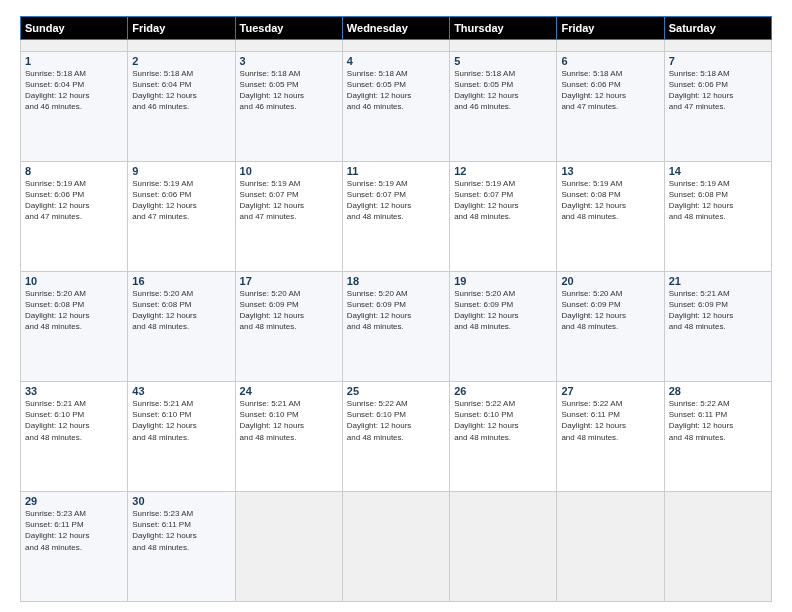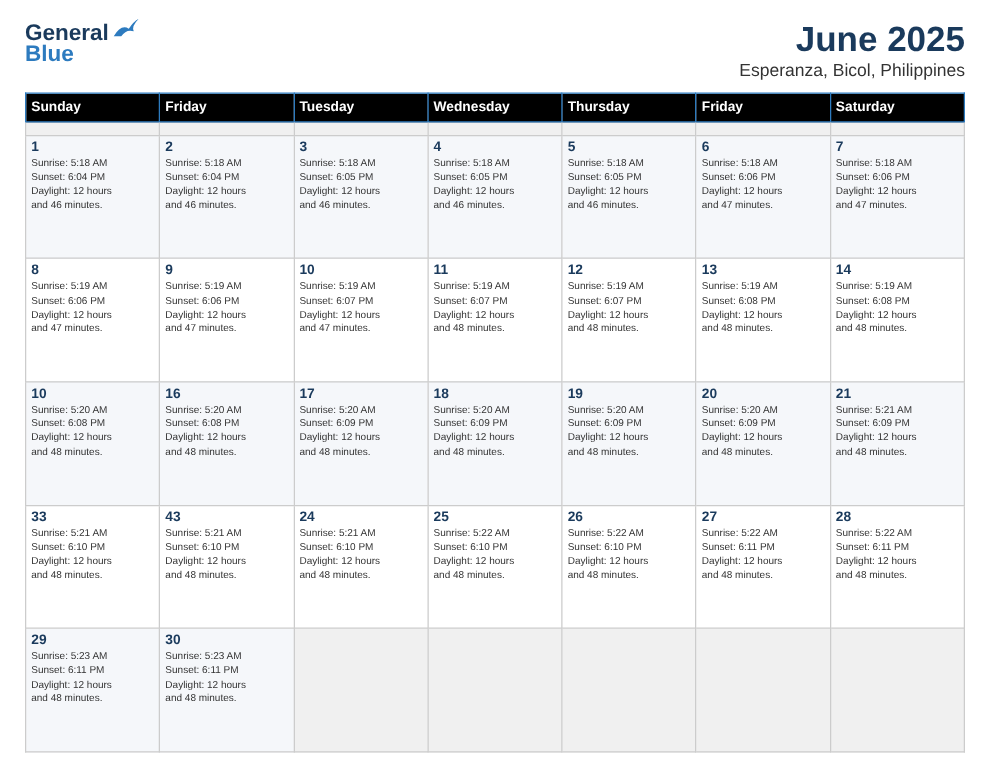--- a/index.html
+++ b/index.html
@@ -80,35 +80,20 @@
       line-height: 1.4;
     }
     .empty {
       background: #f0f0f0 !important;
     }
   </style>
 </head>
 <body>
 
 <div class="page">
-  <div class="header">
-    <div class="logo">
-      <div style="display:flex;align-items:center;">
-        <span style="font-size:18px;font-weight:bold;color:#1a3a5c;">General</span>
-        <svg width="22" height="18" viewBox="0 0 22 18" style="margin-left:2px;margin-top:-6px;">
-          <path d="M2 14 Q8 4 14 8 Q18 2 22 0 Q16 6 18 10 Q12 8 8 14 Z" fill="#2d7bbf"></path>
-        </svg>
-      </div>
-      <span style="font-size:18px;font-weight:bold;color:#2d7bbf;margin-top:-4px;margin-left:0px;">Blue</span>
-    </div>
-    <div class="title-block">
-      <h1>June 2025</h1>
-      <h2>Esperanza, Bicol, Philippines</h2>
-    </div>
-  </div>
 
   <table class="calendar">
     <thead>
       <tr>
         <th>Sunday</th>
         <th>Friday</th>
         <th>Tuesday</th>
         <th>Wednesday</th>
         <th>Thursday</th>
         <th>Friday</th>

